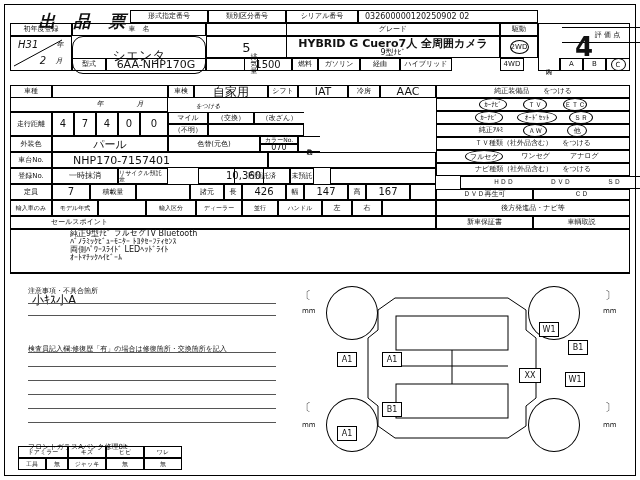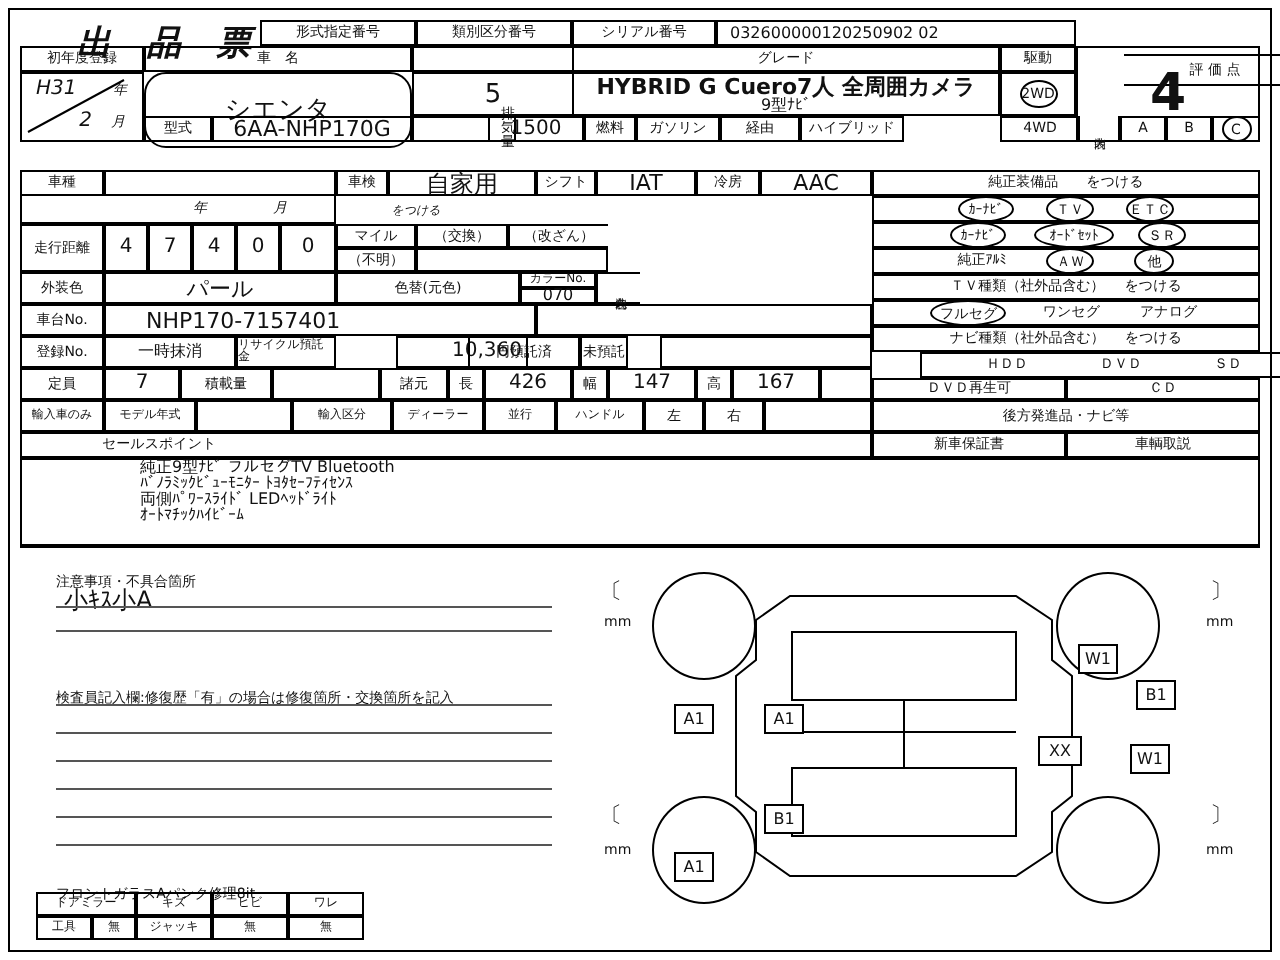--- a/index.html
+++ b/index.html
@@ -101,21 +101,21 @@
       <span class="valbig">5</span>
     </div>
 
   <div class="cell" style="left:286px;top:36px;width:214px;height:22px;flex-direction:column;line-height:1.05;">
     <span class="val" style="font-size:11px;font-weight:bold;">HYBRID G Cuero7人 全周囲カメラ</span>
     <span class="lbl8">9型ﾅﾋﾞ</span>
   </div>
   <div class="cell" style="left:500px;top:36px;width:38px;height:22px;flex-direction:column;">
     <span class="circ" style="width:17px;height:12px;">2WD</span>
   </div>
-  <div class="cell" style="left:500px;top:58px;width:40px;height:13px;">
+  <div class="cell" style="left:500px;top:58px;width:24px;height:13px;">
       <span class="lbl">4WD</span>
     </div>
 
   <div class="cell" style="left:72px;top:58px;width:34px;height:13px;">
       <span class="lbl">型式</span>
     </div>
   <div class="cell" style="left:106px;top:58px;width:100px;height:13px;">
       <span class="val" style="font-size:11px;">6AA-NHP170G</span>
     </div>
   <div class="cell" style="left:206px;top:58px;width:52px;height:13px;padding-left:44px;">

